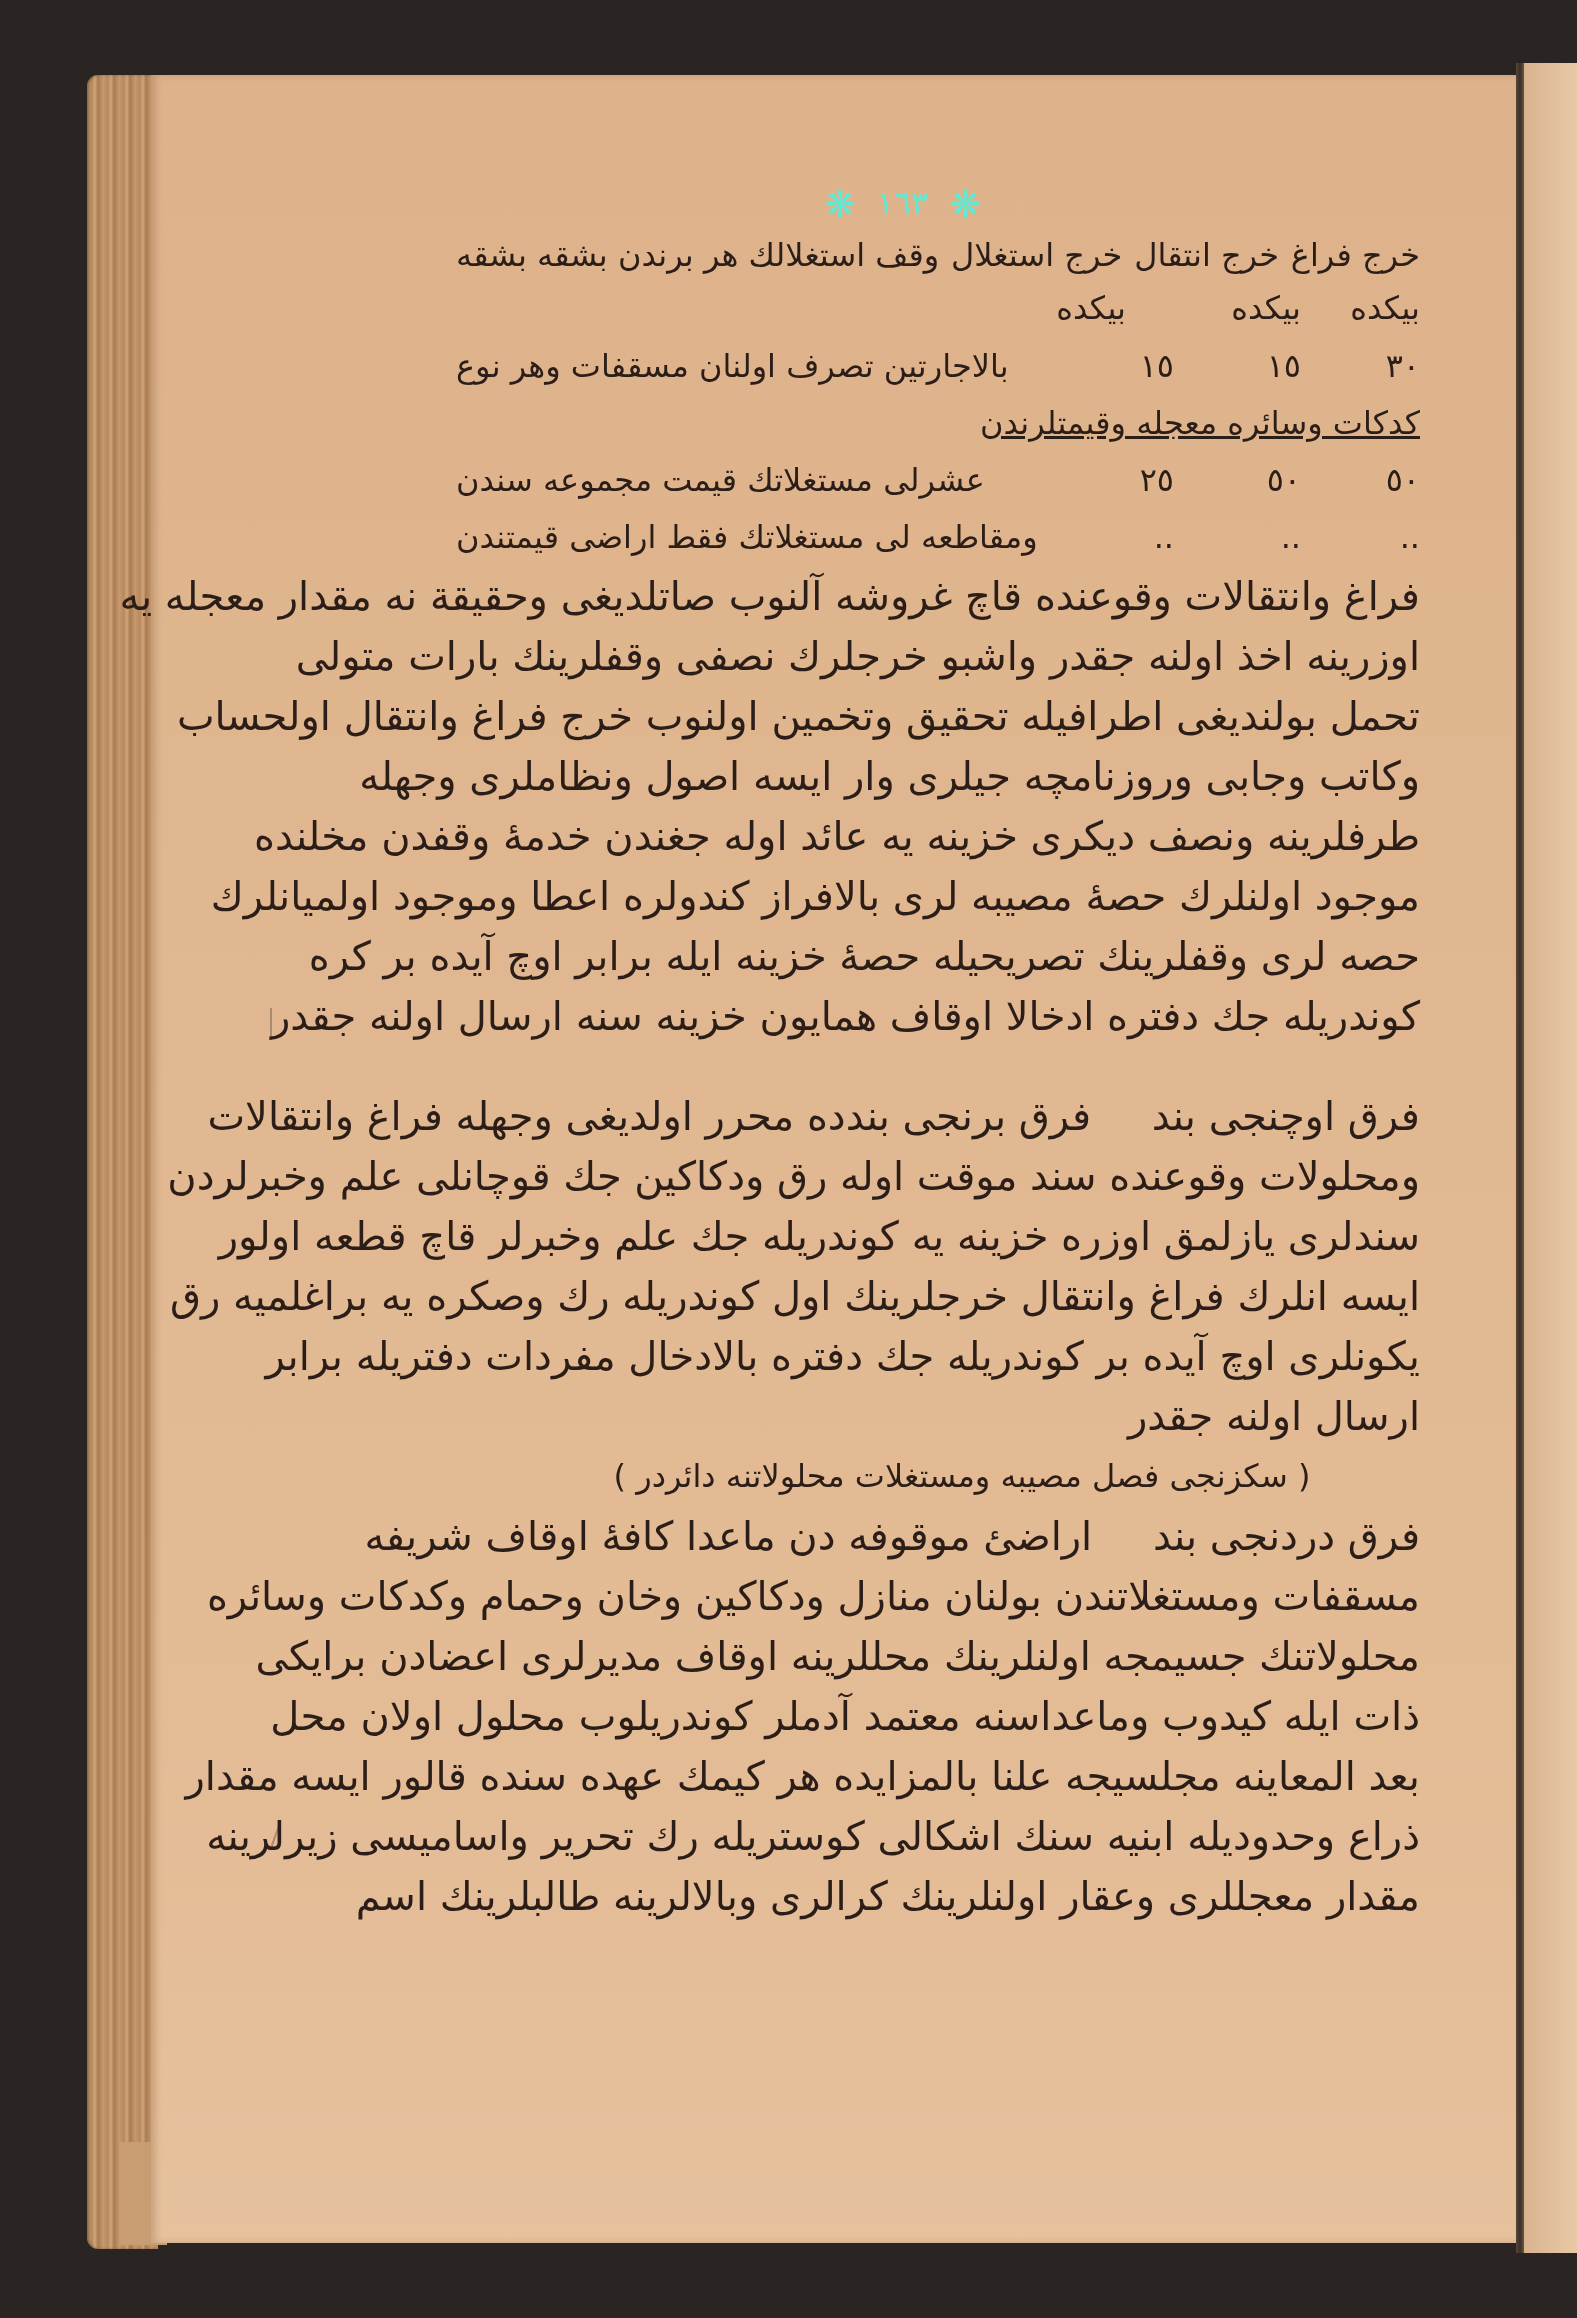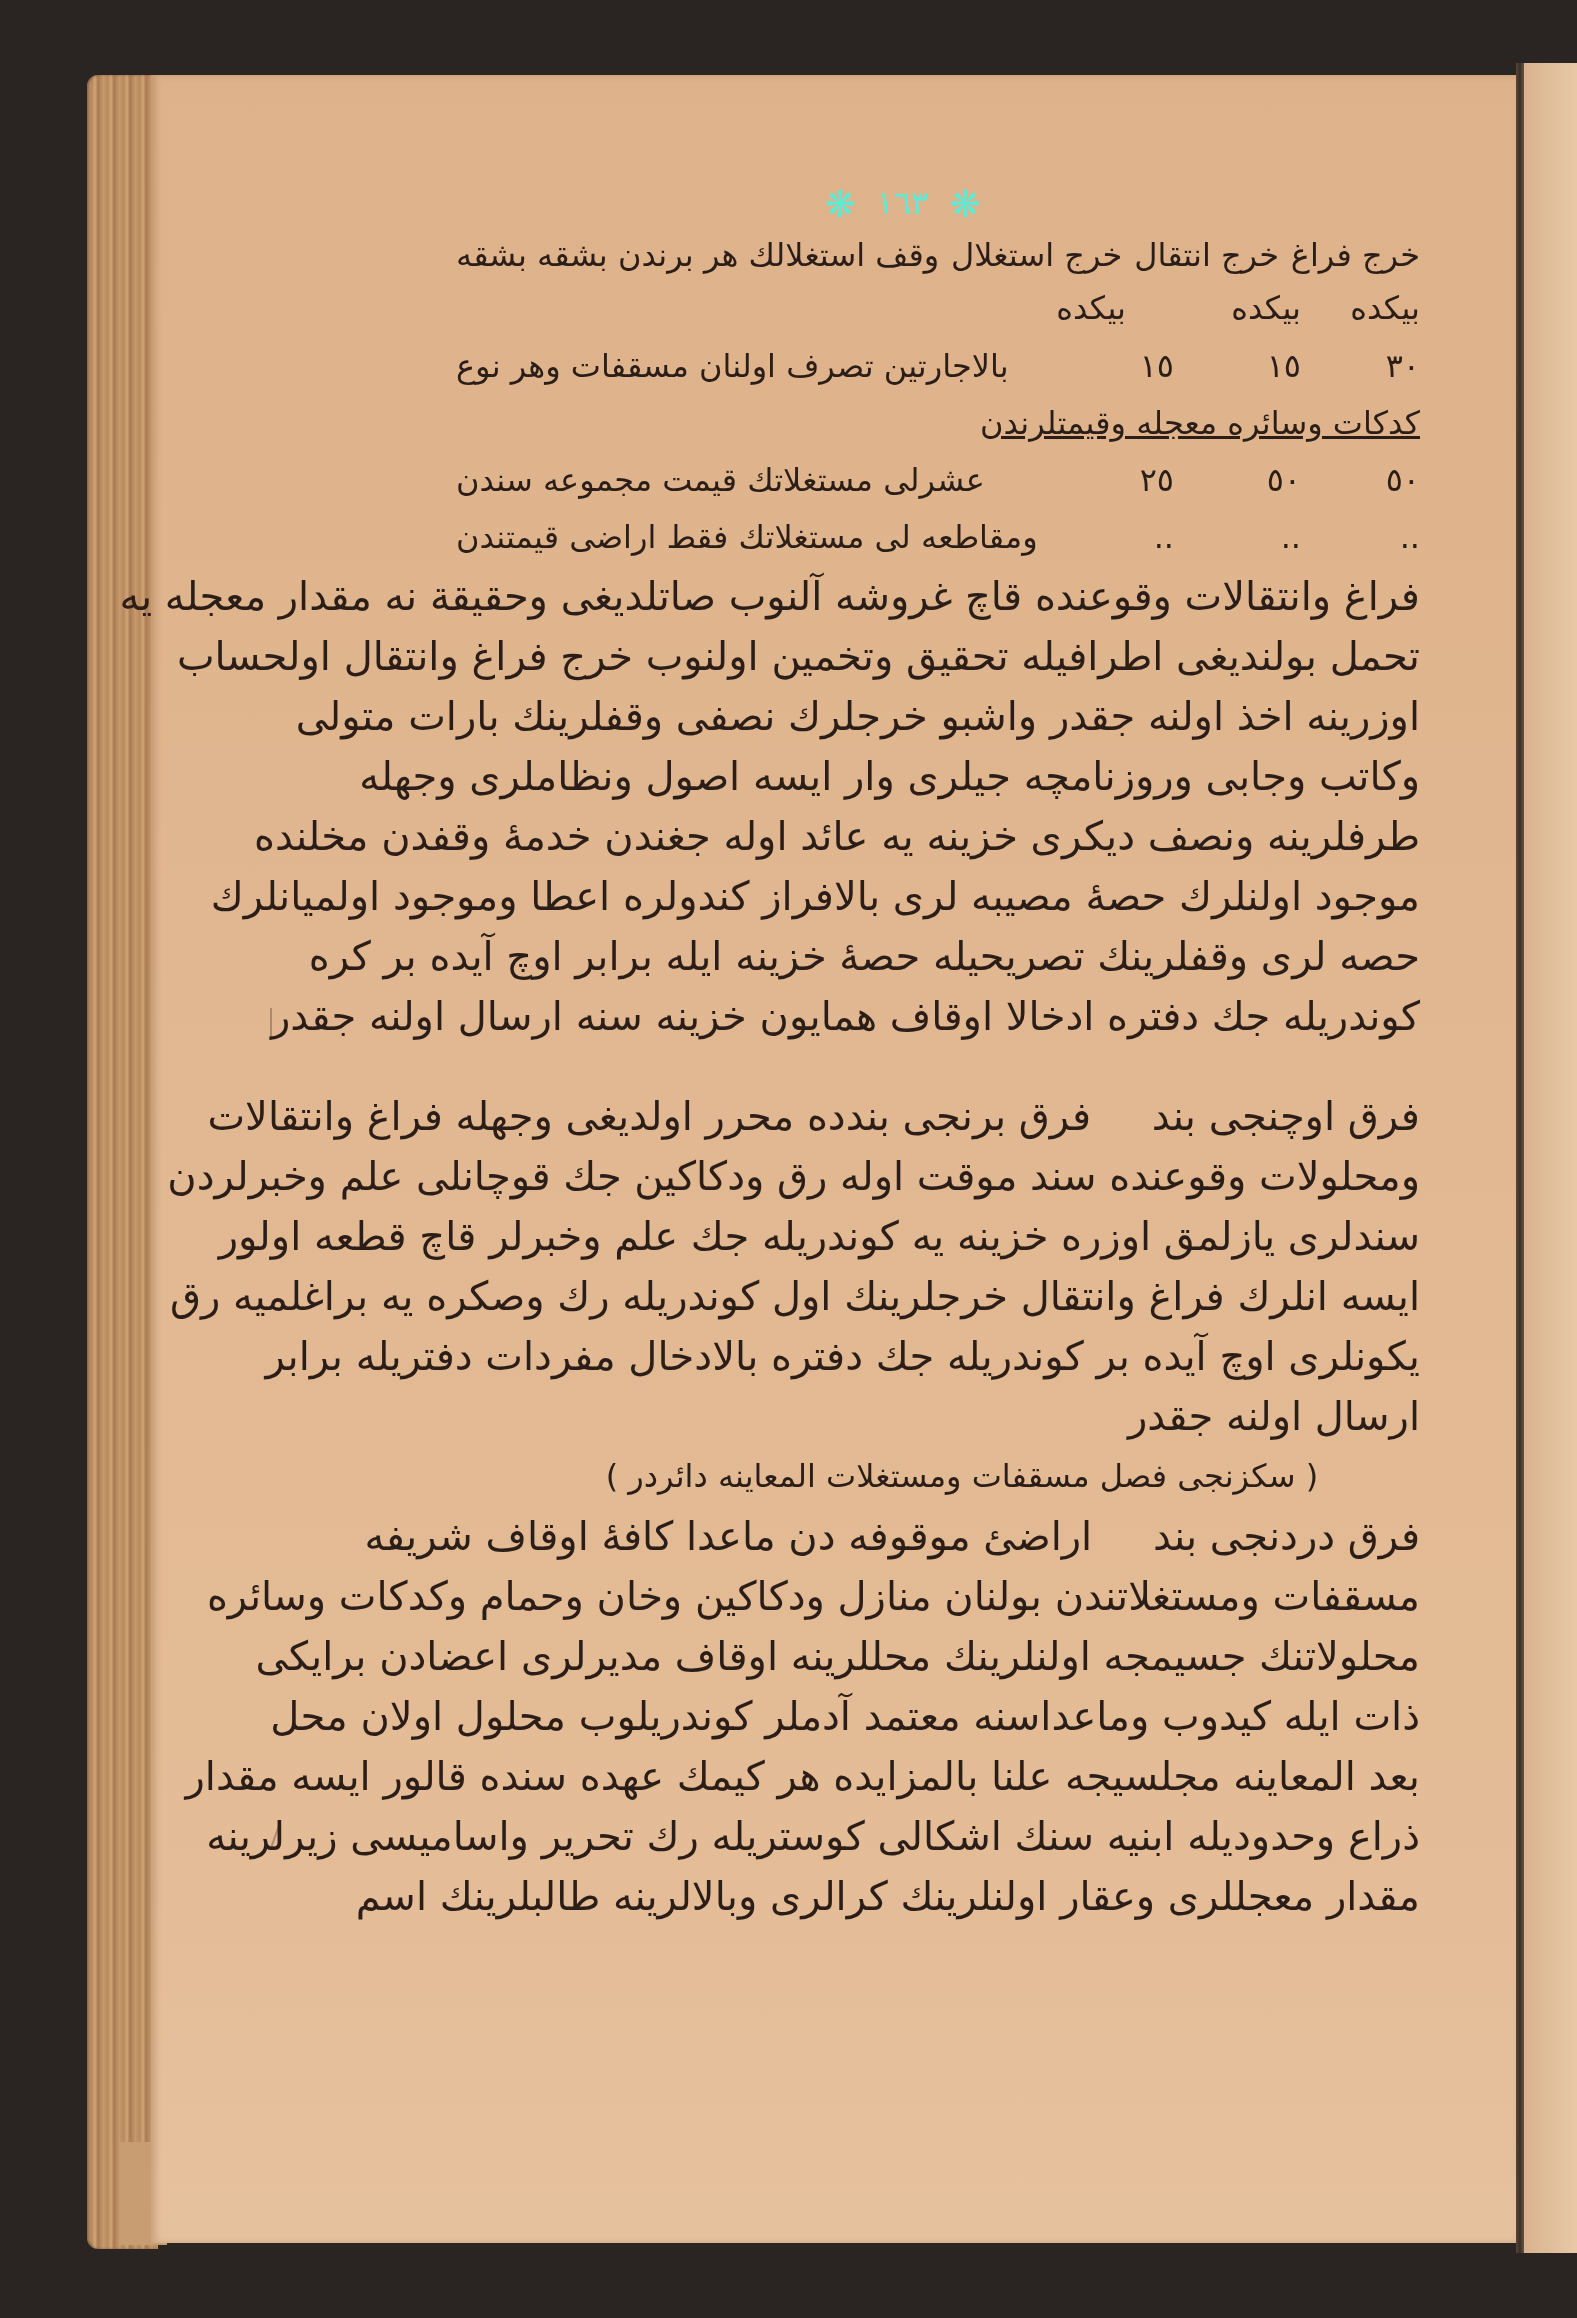--- a/index.html
+++ b/index.html
@@ -194,22 +194,22 @@
       <div class="trow">
         <span class="num first">..</span>
         <span class="num">..</span>
         <span class="num">..</span>
         <span class="desc">ومقاطعه لى مستغلاتك فقط اراضى قيمتندن</span>
       </div>
     </div>
 
     <div class="para">
       <span class="line">فراغ وانتقالات وقوعنده قاچ غروشه آلنوب صاتلديغى وحقيقة نه مقدار معجله يه</span>
+      <span class="line">اوزرينه اخذ اولنه جقدر واشبو خرجلرك نصفى وقفلرينك بارات متولى</span>
       <span class="line">تحمل بولنديغى اطرافيله تحقيق وتخمين اولنوب خرج فراغ وانتقال اولحساب</span>
-      <span class="line">اوزرينه اخذ اولنه جقدر واشبو خرجلرك نصفى وقفلرينك بارات متولى</span>
       <span class="line">وكاتب وجابى وروزنامچه جيلرى وار ايسه اصول ونظاملرى وجهله</span>
       <span class="line">طرفلرينه ونصف ديكرى خزينه يه عائد اوله جغندن خدمهٔ وقفدن مخلنده</span>
       <span class="line">موجود اولنلرك حصهٔ مصيبه لرى بالافراز كندولره اعطا وموجود اولميانلرك</span>
       <span class="line">حصه لرى وقفلرينك تصريحيله حصهٔ خزينه ايله برابر اوچ آيده بر كره</span>
       <span class="line last">كوندريله جك دفتره ادخالا اوقاف همايون خزينه سنه ارسال اولنه جقدر</span>
     </div>
 
     <div class="spacer"></div>
 
     <div class="para">
@@ -217,21 +217,21 @@
         <span class="madde-label">فرق اوچنجى بند</span>
         <span>فرق برنجى بندده محرر اولديغى وجهله فراغ وانتقالات</span>
       </span>
       <span class="line">ومحلولات وقوعنده سند موقت اوله رق ودكاكين جك قوچانلى علم وخبرلردن</span>
       <span class="line">سندلرى يازلمق اوزره خزينه يه كوندريله جك علم وخبرلر قاچ قطعه اولور</span>
       <span class="line">ايسه انلرك فراغ وانتقال خرجلرينك اول كوندريله رك وصكره يه براغلميه رق</span>
       <span class="line">يكونلرى اوچ آيده بر كوندريله جك دفتره بالادخال مفردات دفتريله برابر</span>
       <span class="line short">ارسال اولنه جقدر</span>
     </div>
 
-    <div class="heading">( سكزنجى فصل مسقفات ومستغلات المعاينه دائردر )</div>
+    <div class="heading">( سكزنجى فصل مصيبه ومستغلات محلولاتنه دائردر )</div>
 
     <div class="para">
       <span class="line">
         <span class="madde-label">فرق دردنجى بند</span>
         <span>اراضئ موقوفه دن ماعدا كافهٔ اوقاف شريفه</span>
       </span>
       <span class="line">مسقفات ومستغلاتندن بولنان منازل ودكاكين وخان وحمام وكدكات وسائره</span>
       <span class="line">محلولاتنك جسيمجه اولنلرينك محللرينه اوقاف مديرلرى اعضادن برايكى</span>
       <span class="line">ذات ايله كيدوب وماعداسنه معتمد آدملر كوندريلوب محلول اولان محل</span>
       <span class="line">بعد المعاينه مجلسيجه علنا بالمزايده هر كيمك عهده سنده قالور ايسه مقدار</span>

